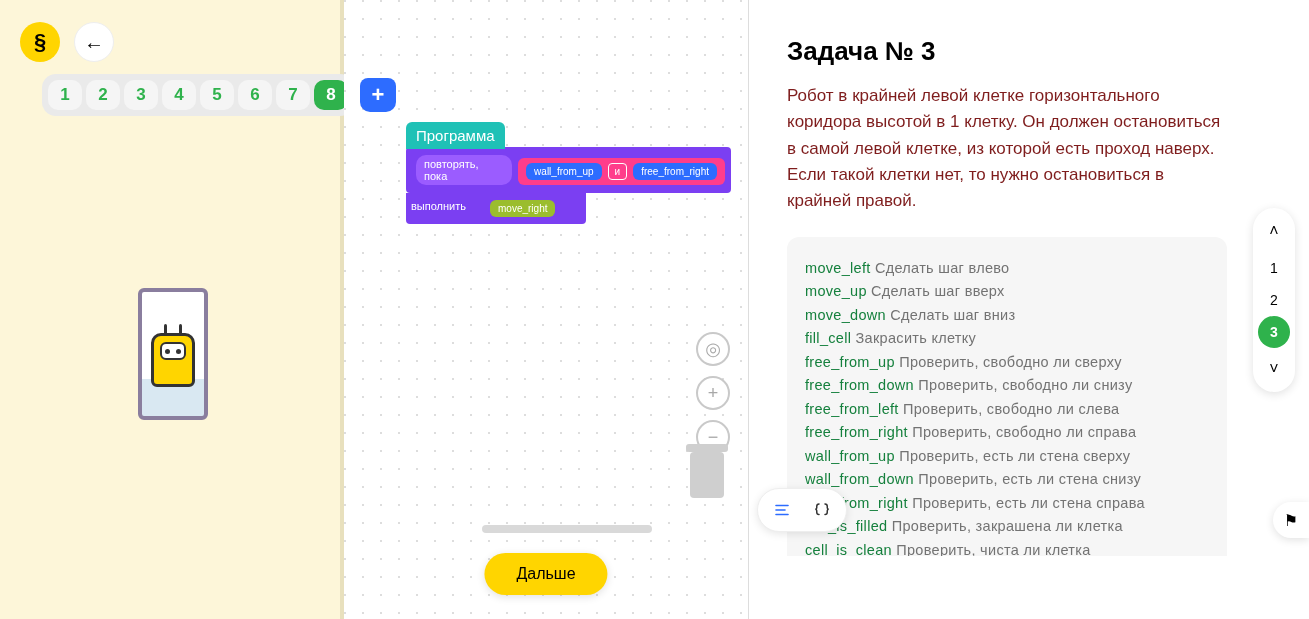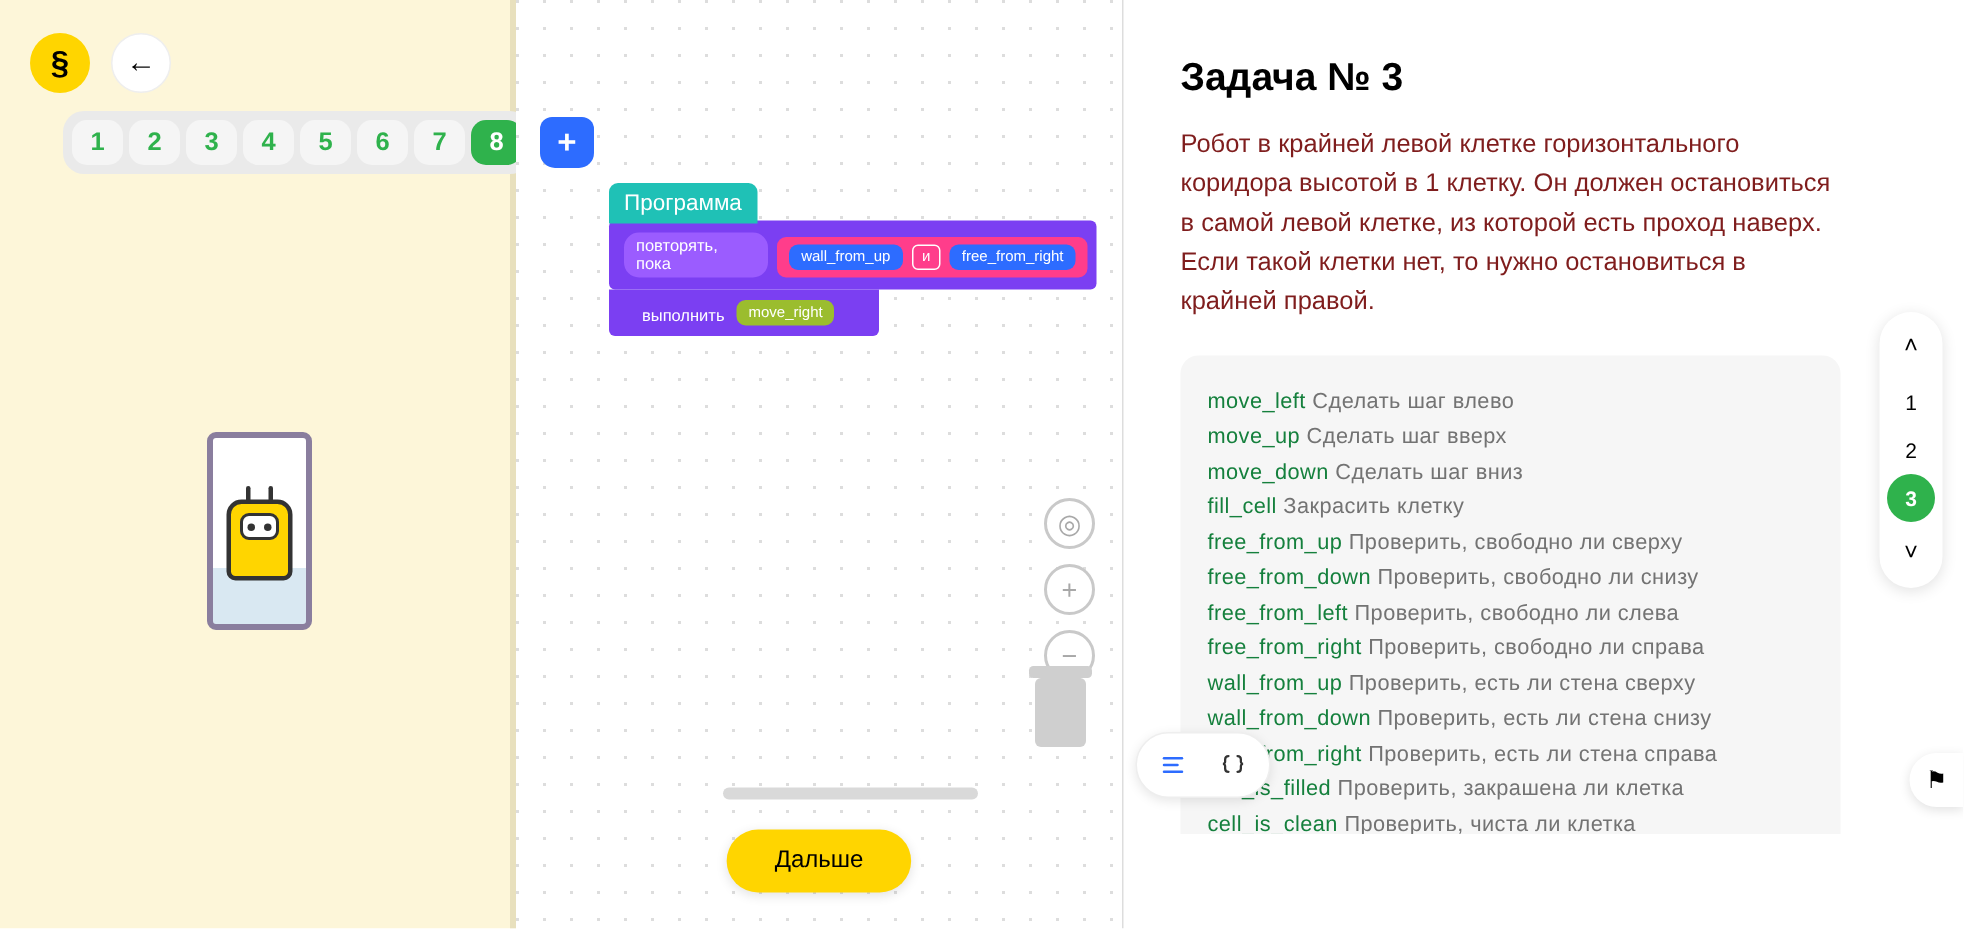--- a/index.html
+++ b/index.html
@@ -25,21 +25,21 @@
 .mid{width:405px;height:619px;background:#fff;position:relative;border-right:1px solid #ddd}
 .canvas{position:absolute;inset:0;background:radial-gradient(circle at 1px 1px,#ddd 1px,transparent 1px);background-size:18px 18px;background-position:0 72px}
 .plus-tab{position:absolute;left:16px;top:78px;width:36px;height:34px;background:#2d6cff;border-radius:8px 8px 10px 10px;display:flex;align-items:center;justify-content:center;color:#fff;font-size:22px;font-weight:700;cursor:pointer}
 .block-stack{position:absolute;left:62px;top:122px}
 .b-head{background:#1fc1b6;color:#fff;font-size:15px;padding:5px 10px;border-radius:6px 6px 0 0;display:inline-block}
 .b-repeat{background:#7b3ff2;color:#fff;font-size:11px;padding:8px 6px 8px 10px;border-radius:4px;display:flex;align-items:flex-end;gap:6px;width:325px;margin-top:-2px}
 .b-repeat-label{background:#9b5cff;padding:3px 8px;border-radius:10px}
 .b-cond{background:#ff3d8b;padding:5px 8px;border-radius:6px;display:flex;align-items:center;gap:6px;flex:1}
 .chip{background:#2d6cff;color:#fff;padding:3px 8px;border-radius:6px;font-size:10px}
 .chip-and{background:#ff3d8b;border:1px solid #fff;padding:2px 6px;border-radius:4px;font-size:10px}
-.b-do{background:#7b3ff2;color:#fff;font-size:11px;padding:7px 22px;border-radius:0 0 4px 4px;display:flex;align-items:flex-end;gap:8px;width:180px}
+.b-do{background:#7b3ff2;color:#fff;font-size:11px;padding:7px 5px;border-radius:0 0 4px 4px;display:flex;align-items:flex-start;gap:24px;width:180px}
 .chip-green{background:#9bbd2e;color:#fff;padding:3px 8px;border-radius:6px;font-size:10px}
 .controls{position:absolute;right:18px;top:332px;display:flex;flex-direction:column;gap:10px}
 .ctrl{width:34px;height:34px;border:2px solid #c9c9c9;border-radius:50%;display:flex;align-items:center;justify-content:center;color:#a8a8a8;font-size:18px;cursor:pointer;background:#fff}
 .trash{position:absolute;right:24px;top:452px;width:34px;height:46px;background:#cfcfcf;border-radius:4px;cursor:pointer}
 .trash::before{content:"";position:absolute;top:-8px;left:-4px;right:-4px;height:8px;background:#cfcfcf;border-radius:3px}
 .hscroll{position:absolute;left:138px;bottom:86px;width:170px;height:8px;background:#d9d9d9;border-radius:4px}
 .next-btn{position:absolute;bottom:24px;left:50%;transform:translateX(-50%);background:#ffd500;border:none;padding:12px 32px;border-radius:26px;font-size:16px;font-weight:500;cursor:pointer;box-shadow:0 2px 8px rgba(0,0,0,.12)}
 
 
 .right{flex:1;height:556px;padding:36px 30px 0 38px;position:relative;overflow:hidden}

